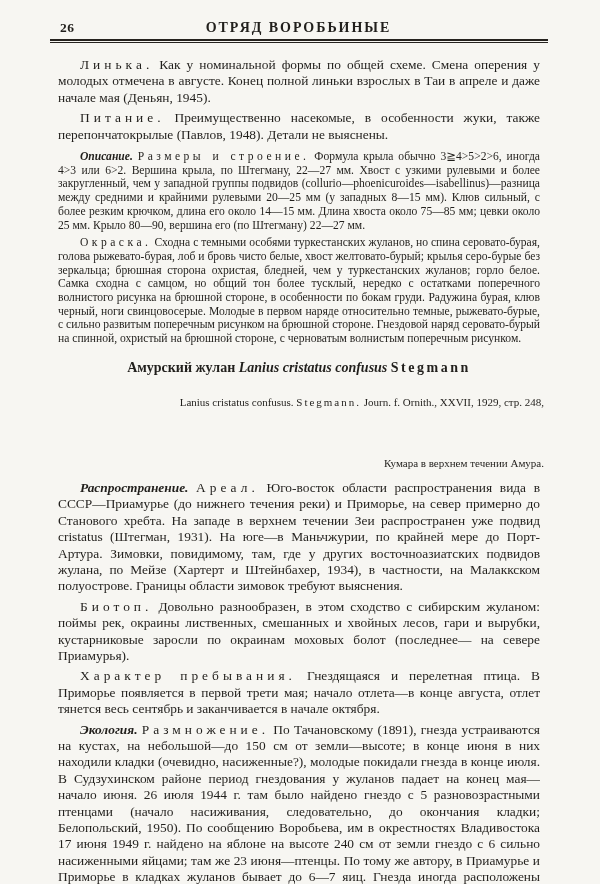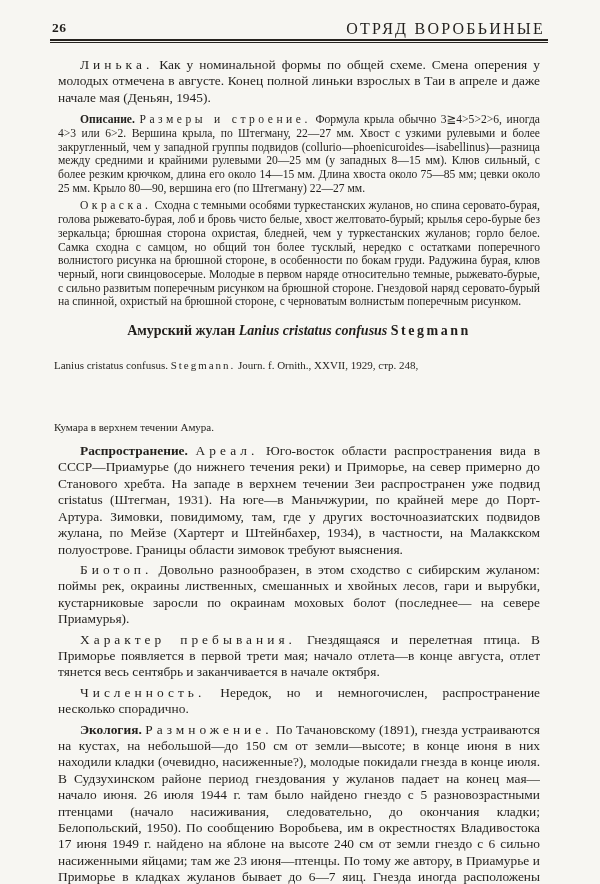--- a/index.html
+++ b/index.html
@@ -12,52 +12,52 @@
     overflow:hidden;
     box-sizing:border-box;
   }
   
   .running-head{
     position:relative;
     margin:20px 55px 0 52px;
     height:16px;
   }
   .pagenum{
-    position:absolute;left:0;top:0;
+    position:absolute;left:8px;top:0;
     font-weight:bold;font-size:13.5px;letter-spacing:.04em;
   }
   .head-title{
-    display:block;text-align:right;
-    font-weight:normal;font-size:16px;letter-spacing:.14em;
+    display:block;text-align:center;
+    font-weight:bold;font-size:14px;letter-spacing:.14em;
   }
   .rule{margin:3px 52px 0 50px;}
   .rule-thick{height:2px;background:#26231f;}
   .rule-thin{height:1px;background:#26231f;margin-top:1px;}
   
   .text-body{
     margin:14px 56px 0 54px;
     text-align:justify;
   }
   .blk{margin:4px;text-indent:22px;}
   .normal{font-size:13.4px;line-height:16.4px;}
   .small{font-size:11.6px;line-height:13.7px;}
   .small-first{margin-top:7px;}
   .heading{
     text-align:center;text-indent:0;
     font-size:14px;font-weight:bold;
     margin:13px 0 20px 0;line-height:17px;
   }
   .citation{
-    text-align:left;text-indent:0;
+    text-align:right;text-indent:0;
     font-size:11px;line-height:13.5px;margin:0;
   }
   .citation-last{margin-bottom:9px;margin-top:48px;}
   
   .run-plain{}
-  .run-bold{font-weight:bold;}
+  .run-bold{font-weight:bold;font-style:italic;}
   .run-italic{}
   .run-bolditalic{font-style:italic;font-weight:bold;}
   .run-spaced{letter-spacing:.3em;}
   .run-spaced-tight{letter-spacing:.18em;}
 </style>
 </head>
 <body>
 
 <div class="page">
 
@@ -66,25 +66,25 @@
     <span class="head-title">ОТРЯД ВОРОБЬИНЫЕ</span>
   </header>
 
   <div class="rule">
     <div class="rule-thick"></div>
     <div class="rule-thin"></div>
   </div>
 
   <main class="text-body" id="text-body">
       <p class="blk normal"><span class="run-spaced">Линька.</span><span class="run-plain"> Как у номинальной формы по общей схеме. Смена оперения у молодых отмечена в августе. Конец полной линьки взрослых в Таи в апреле и даже начале мая (Деньян, 1945).</span></p>
+      <p class="blk normal"><span class="run-spaced">Питание.</span><span class="run-plain"> Преимущественно насекомые, в особенности жуки, также перепончатокрылые (Павлов, 1948). Детали не выяснены.</span></p>
       <p class="blk small small-first"><span class="run-bold">Описание.</span><span class="run-plain"> </span><span class="run-spaced">Размеры и строение.</span><span class="run-plain"> Формула крыла обычно 3≧4&gt;5&gt;2&gt;6, иногда 4&gt;3 или 6&gt;2. Вершина крыла, по Штегману, 22—27 </span><span class="run-italic">мм</span><span class="run-plain">. Хвост с узкими рулевыми и более закругленный, чем у западной группы подвидов (</span><span class="run-italic">collurio—phoenicuroides—isabellinus</span><span class="run-plain">)—разница между средними и крайними рулевыми 20—25 </span><span class="run-italic">мм</span><span class="run-plain"> (у западных 8—15 </span><span class="run-italic">мм</span><span class="run-plain">). Клюв сильный, с более резким крючком, длина его около 14—15 </span><span class="run-italic">мм</span><span class="run-plain">. Длина хвоста около 75—85 </span><span class="run-italic">мм</span><span class="run-plain">; цевки около 25 </span><span class="run-italic">мм</span><span class="run-plain">. Крыло 80—90, вершина его (по Штегману) 22—27 </span><span class="run-italic">мм</span><span class="run-plain">.</span></p>
       <p class="blk small"><span class="run-spaced">Окраска.</span><span class="run-plain"> Сходна с темными особями туркестанских жуланов, но спина серовато-бурая, голова рыжевато-бурая, лоб и бровь чисто белые, хвост желтовато-бурый; крылья серо-бурые без зеркальца; брюшная сторона охристая, бледней, чем у туркестанских жуланов; горло белое. Самка сходна с самцом, но общий тон более тусклый, нередко с остатками поперечного волнистого рисунка на брюшной стороне, в особенности по бокам груди. Радужина бурая, клюв черный, ноги свинцовосерые. Молодые в первом наряде относительно темные, рыжевато-бурые, с сильно развитым поперечным рисунком на брюшной стороне. Гнездовой наряд серовато-бурый на спинной, охристый на брюшной стороне, с черноватым волнистым поперечным рисунком.</span></p>
       <h2 class="blk heading"><span class="run-plain">Амурский жулан </span><span class="run-bolditalic">Lanius cristatus confusus</span><span class="run-plain"> </span><span class="run-spaced-tight">Stegmann</span></h2>
       <p class="blk citation"><span class="run-italic">Lanius cristatus confusus.</span><span class="run-plain"> </span><span class="run-spaced-tight">Stegmann.</span><span class="run-plain"> Journ. f. Ornith., XXVII, 1929, стр. 248,</span></p>
       <p class="blk citation citation-last"><span class="run-plain">Кумара в верхнем течении Амура.</span></p>
       <p class="blk normal"><span class="run-bold">Распространение.</span><span class="run-plain"> </span><span class="run-spaced">Ареал.</span><span class="run-plain"> Юго-восток области распространения вида в СССР—Приамурье (до нижнего течения реки) и Приморье, на север примерно до Станового хребта. На западе в верхнем течении Зеи распространен уже подвид </span><span class="run-italic">cristatus</span><span class="run-plain"> (Штегман, 1931). На юге—в Маньчжурии, по крайней мере до Порт-Артура. Зимовки, повидимому, там, где у других восточноазиатских подвидов жулана, по Мейзе (Хартерт и Штейнбахер, 1934), в частности, на Малаккском полуострове. Границы области зимовок требуют выяснения.</span></p>
       <p class="blk normal"><span class="run-spaced">Биотоп.</span><span class="run-plain"> Довольно разнообразен, в этом сходство с сибирским жуланом: поймы рек, окраины лиственных, смешанных и хвойных лесов, гари и вырубки, кустарниковые заросли по окраинам моховых болот (последнее— на севере Приамурья).</span></p>
       <p class="blk normal"><span class="run-spaced">Характер пребывания.</span><span class="run-plain"> Гнездящаяся и перелетная птица. В Приморье появляется в первой трети мая; начало отлета—в конце августа, отлет тянется весь сентябрь и заканчивается в начале октября.</span></p>
-      <p class="blk normal"><span class="run-spaced">Численность.</span><span class="run-plain"> Нередок, но и немногочислен, распространение несколько спорадично.</span></p>
       <p class="blk normal"><span class="run-bold">Экология.</span><span class="run-plain"> </span><span class="run-spaced">Размножение.</span><span class="run-plain"> По Тачановскому (1891), гнезда устраиваются на кустах, на небольшой—до 150 </span><span class="run-italic">см</span><span class="run-plain"> от земли—высоте; в конце июня в них находили кладки (очевидно, насиженные?), молодые покидали гнезда в конце июля. В Судзухинском районе период гнездования у жуланов падает на конец мая—начало июня. 26 июля 1944 г. там было найдено гнездо с 5 разновозрастными птенцами (начало насиживания, следовательно, до окончания кладки; Белопольский, 1950). По сообщению Воробьева, им в окрестностях Владивостока 17 июня 1949 г. найдено на яблоне на высоте 240 </span><span class="run-italic">см</span><span class="run-plain"> от земли гнездо с 6 сильно насиженными яйцами; там же 23 июня—птенцы. По тому же автору, в Приамурье и Приморье в кладках жуланов бывает до 6—7 яиц. Гнезда иногда расположены прямо на земле среди травы. В Маньчжурии, по Мейзе (1934), кладках, повидимому, 3—5 и до 6 яиц, разнообразной окраски с красноватым фоном. Размеры яиц (12) 20.5—24.2 × 16.0—17.6, в среднем 22.14 × 17.07 </span><span class="run-italic">мм</span><span class="run-plain">. Птенец в Маньчжурии добыт 19 июня, молодые, линяющие в первоосенний наряд (смена мелкого оперения) между 11 июля и 6 августа. Недоросшие слетки</span></p>
     </main>
 
 </div>
 
 </body></html>

